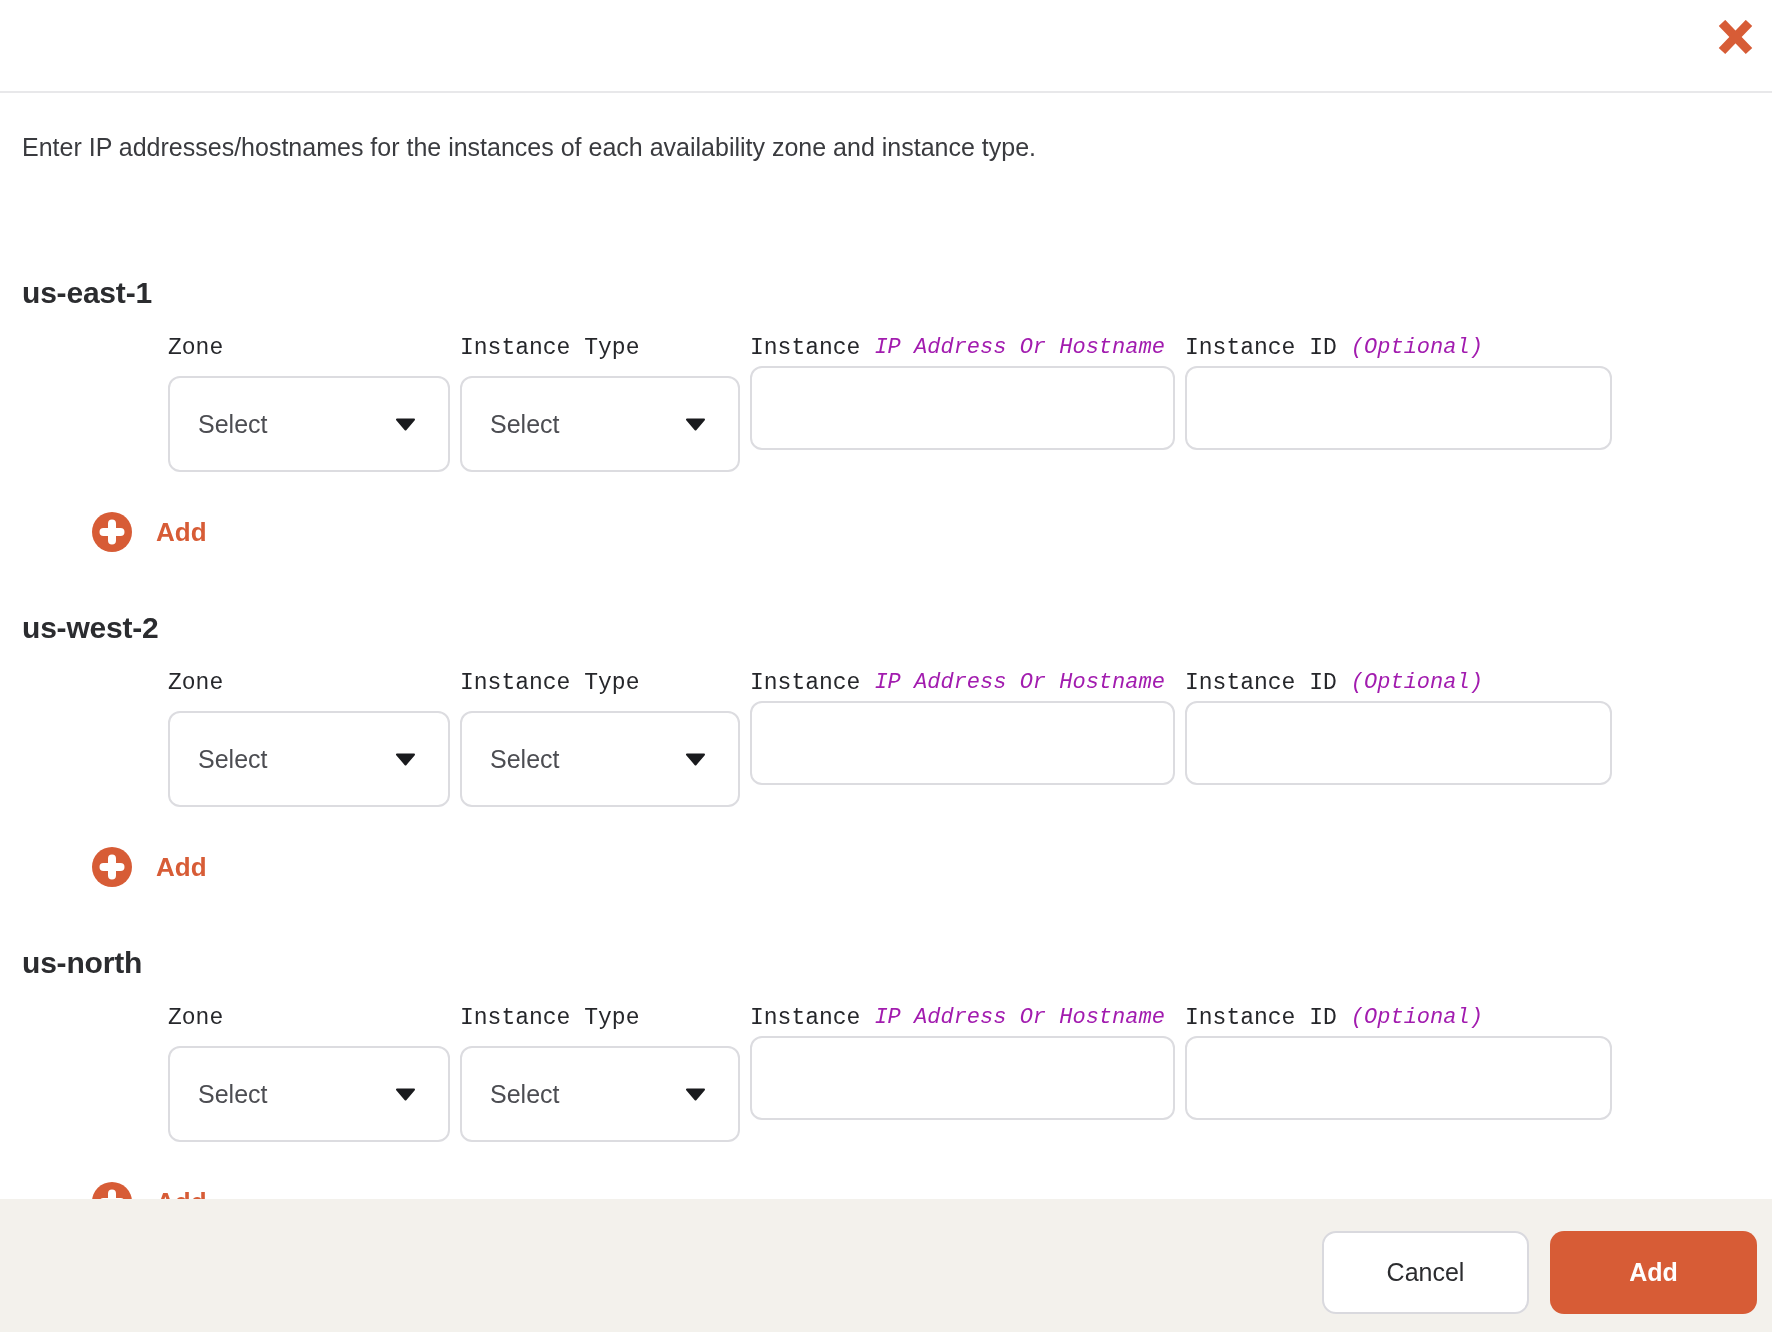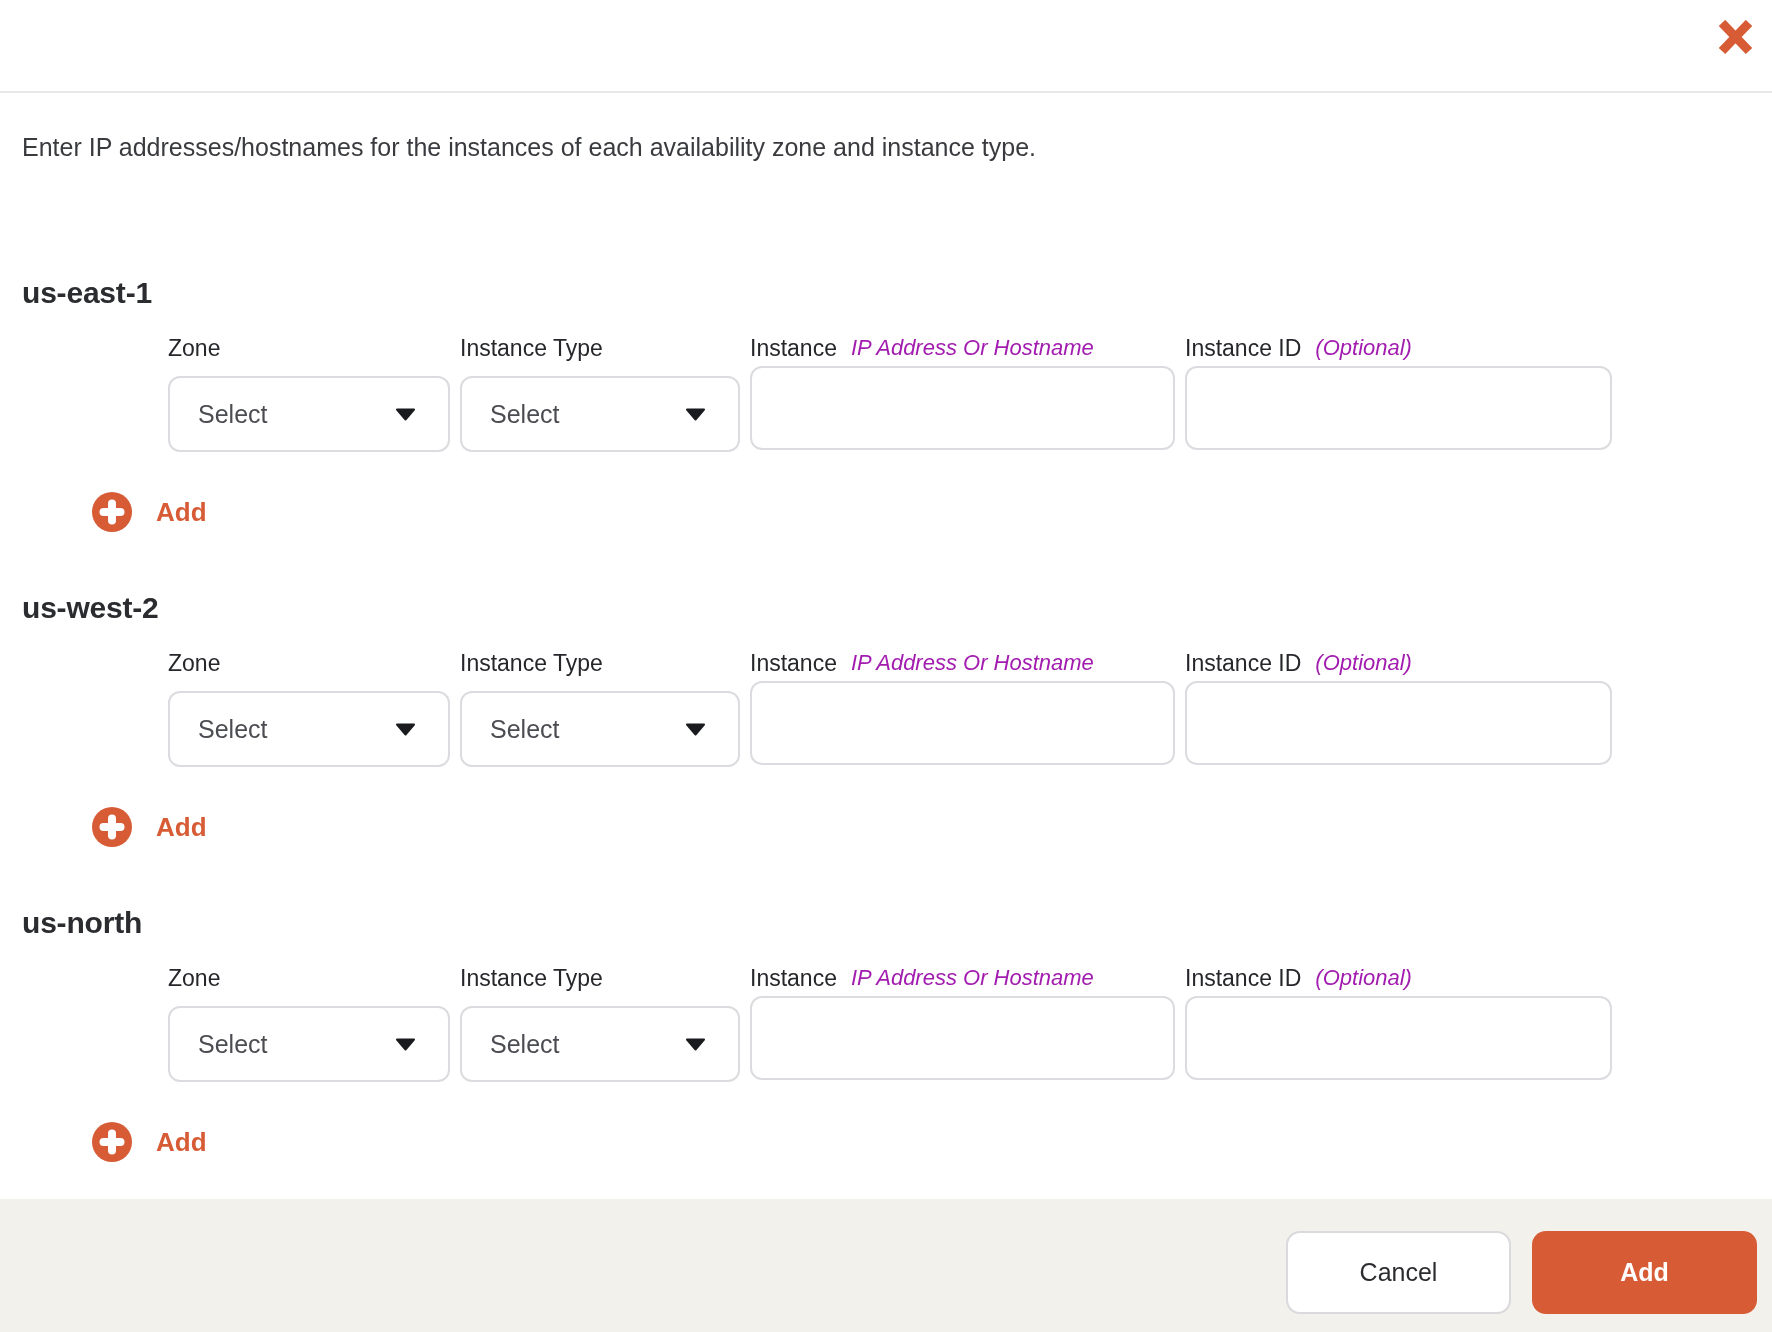--- a/index.html
+++ b/index.html
@@ -65,27 +65,28 @@
     display: flex;
     gap: 10px;
     margin: 22px 0 0 146px;
   }
   .field-label-row {
     display: flex;
     align-items: flex-start;
     gap: 14px;
     line-height: 28px;
     white-space: nowrap;
+    font-family: Liberation Mono, monospace;
   }
   .field-label { font-size: 23px; color: #26272b; }
   .field-hint  { font-size: 22px; font-style: italic; color: #a21caf; }
 
   .select-box {
     margin-top: 14px;
-    height: 76px;
+    height: 96px;
     background: #fff;
     border: 2px solid #dcdce0;
     border-radius: 12px;
     display: flex;
     align-items: center;
     justify-content: space-between;
     padding: 0 32px 0 28px;
     cursor: pointer;
   }
   .col-zone .select-box          { width: 282px; }
@@ -128,21 +129,21 @@
     flex: 0 0 133px;
     height: 133px;
     background: #f3f1ec;
     display: flex;
     justify-content: flex-end;
     align-items: flex-start;
     gap: 21px;
     padding: 32px 15px 0 0;
   }
   .btn {
-    width: 225px;
+    width: 207px;
     height: 83px;
     border-radius: 14px;
     font-family: "Liberation Sans", sans-serif;
     font-size: 25px;
     cursor: pointer;
   }
   .btn-cancel {
     background: #ffffff;
     border: 2px solid #d9d9de;
     color: #2b2c2f;

